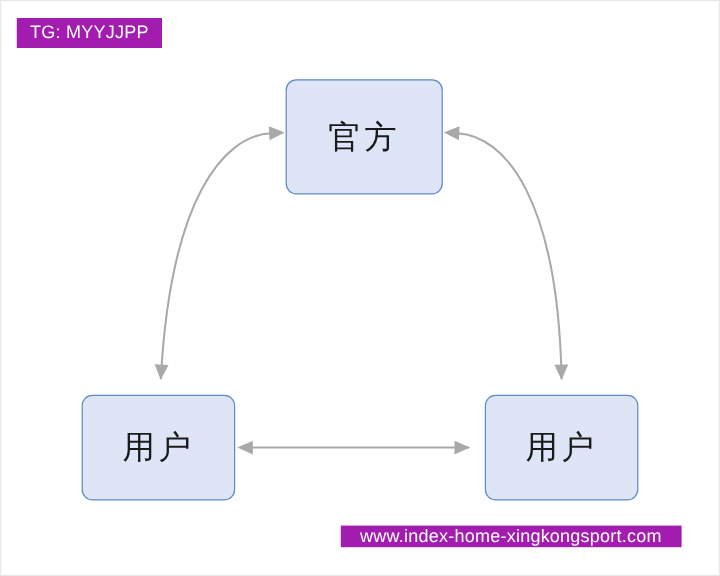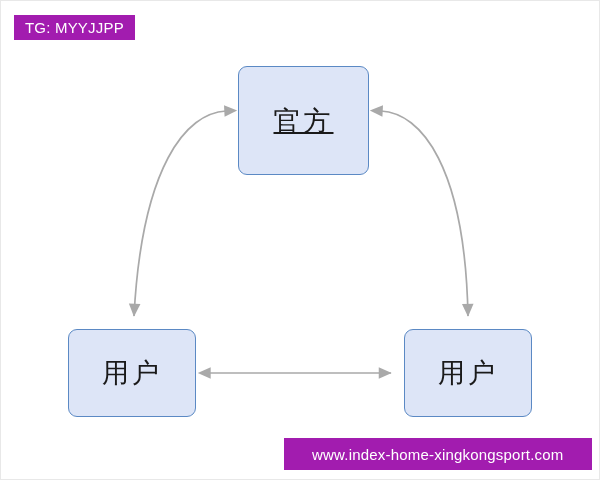--- a/index.html
+++ b/index.html
@@ -34,22 +34,22 @@
   }
   #tg-badge {
     left: 13px;
     top: 14px;
     height: 25px;
     padding: 0 11px;
   }
   #site-badge {
     left: 283px;
     top: 437px;
-    height: 32px;
-    padding: 0 28px;
+    height: 18px;
+    padding: 0 16px;
     font-size: 15px;
   }
 
   
   #diagram {
     position: absolute;
     left: 0;
     top: 0;
     width: 600px;
     height: 480px;
@@ -67,22 +67,21 @@
     justify-content: center;
     color: #1a1a1a;
     font-size: 27px;
     letter-spacing: 3px;
     font-family: "DejaVu Sans", "Liberation Sans", sans-serif;
   }
   #node-official {
     left: 237px;
     top: 65px;
     width: 131px;
-    height: 109px;
-    text-decoration: underline;
+    height: 96px;
   }
   #node-user-left {
     left: 67px;
     top: 328px;
     width: 128px;
     height: 88px;
   }
   #node-user-right {
     left: 403px;
     top: 328px;

